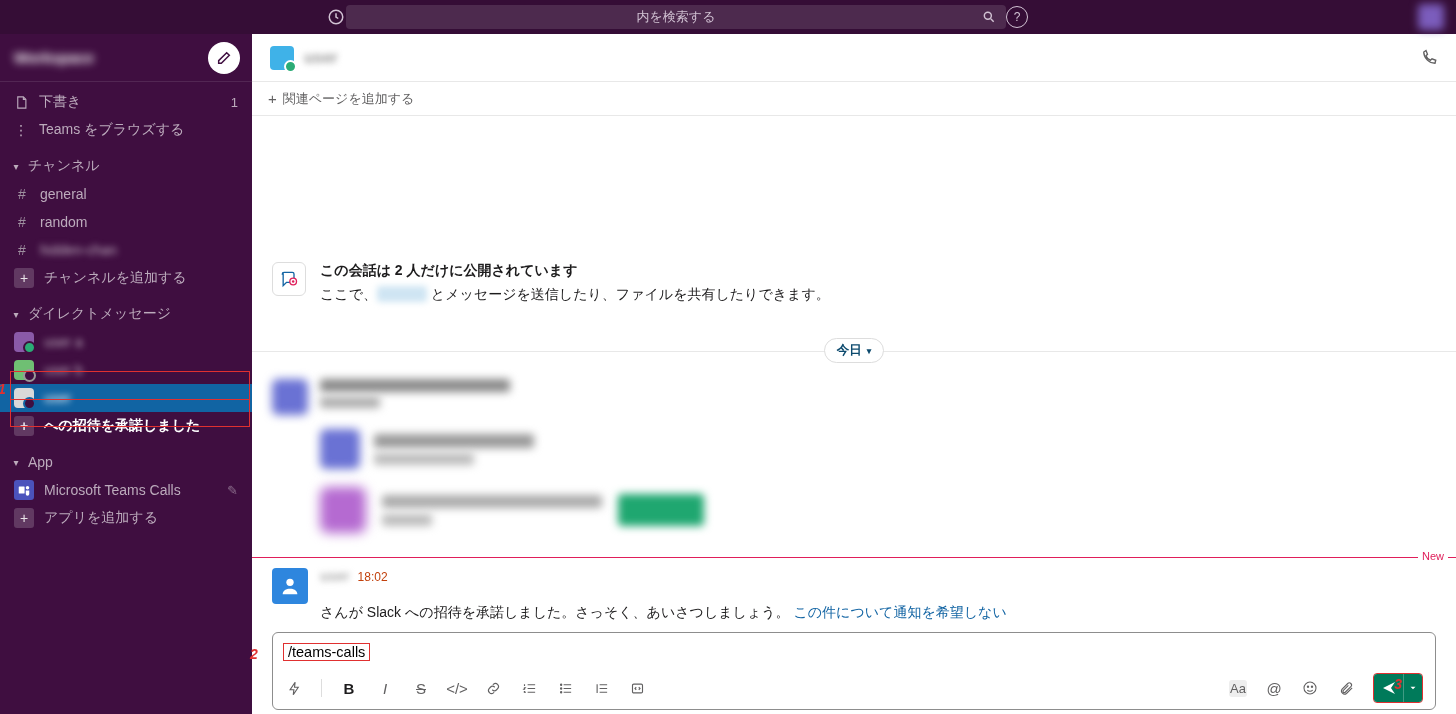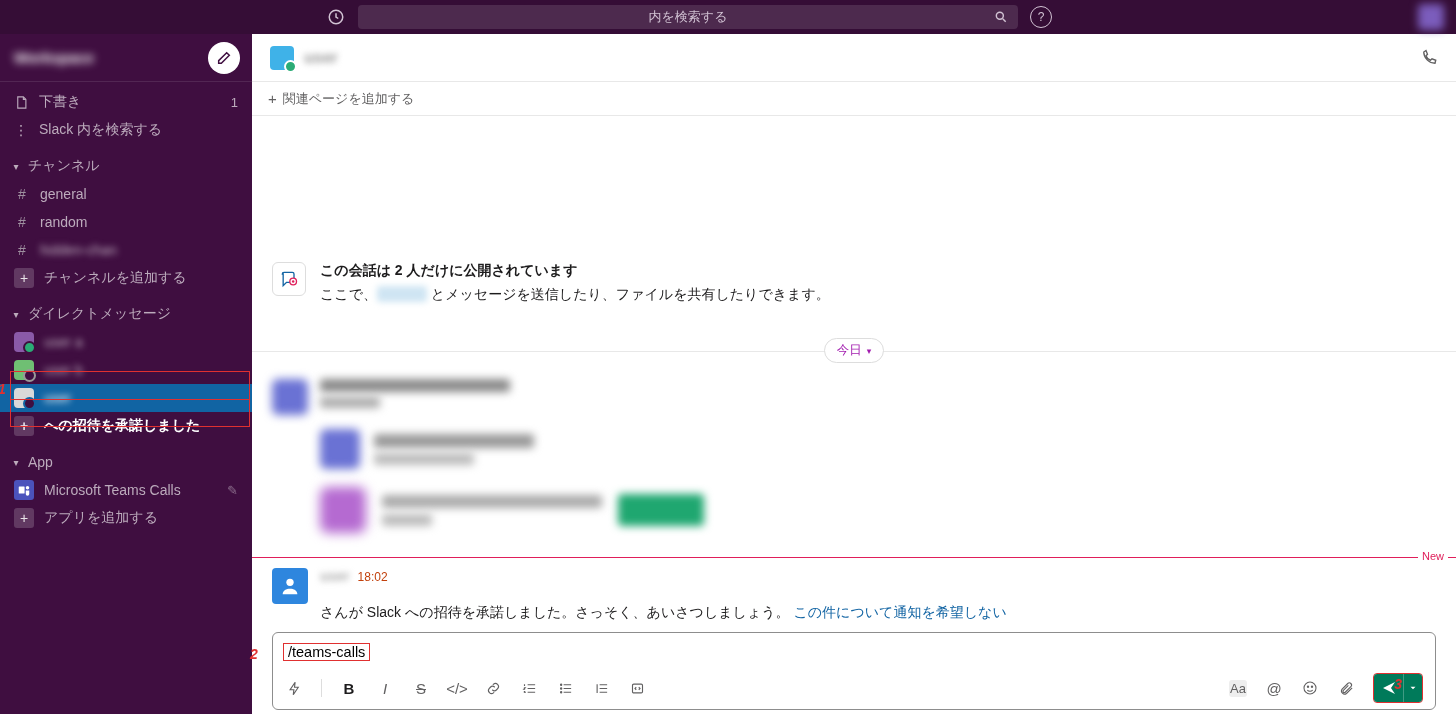--- a/index.html
+++ b/index.html
@@ -1,18 +1,18 @@
 <!DOCTYPE html>
 <html><head>
 <meta charset="utf-8">
 <style>
 * { margin: 0; padding: 0; box-sizing: border-box; font-family: -apple-system, "Helvetica Neue", Arial, sans-serif; }
 html, body { width: 1456px; height: 714px; overflow: hidden; }
 .app { display: flex; flex-direction: column; width: 100%; height: 100%; background: #fff; }
-.topbar { height: 34px; background: #350d36; display: flex; align-items: center; padding: 0 16px; gap: 12px; position: relative; }
+.topbar { height: 34px; background: #350d36; display: flex; align-items: center; padding: 0 16px; gap: 0; position: relative; }
 .topbar .history { color: #d1c2d3; width: 20px; height: 20px; display: flex; align-items: center; justify-content: center; margin-left: 310px; }
 .search { flex: 0 0 660px; height: 24px; background: rgba(255,255,255,0.12); border-radius: 4px; display: flex; align-items: center; justify-content: center; color: #d1c2d3; font-size: 13px; position: relative; }
 .search .mag { position: absolute; right: 10px; }
 .topbar .help { color: #d1c2d3; width: 22px; height: 22px; display: flex; align-items: center; justify-content: center; border: 1.5px solid #d1c2d3; border-radius: 50%; font-size: 12px; }
 .topbar .avatar { position: absolute; right: 12px; top: 4px; width: 26px; height: 26px; border-radius: 4px; background: #7b5dbc; filter: blur(4px); }
 .body { flex: 1; display: flex; min-height: 0; }
 .sidebar { width: 252px; background: #3f0e40; color: #bcabbc; display: flex; flex-direction: column; font-size: 14px; }
 .ws-header { height: 48px; display: flex; align-items: center; padding: 0 14px; border-bottom: 1px solid rgba(255,255,255,0.1); position: relative; }
 .ws-name { color: #fff; font-weight: 700; font-size: 15px; filter: blur(4px); }
 .compose-btn { position: absolute; right: 12px; width: 32px; height: 32px; border-radius: 50%; background: #fff; display: flex; align-items: center; justify-content: center; color: #3f0e40; cursor: pointer; }
@@ -48,21 +48,21 @@
 .messages { flex: 1; overflow-y: auto; display: flex; flex-direction: column; }
 .spacer-top { flex: 1; min-height: 100px; }
 .intro { display: flex; gap: 14px; padding: 6px 20px 24px; align-items: flex-start; }
 .intro-ico { width: 34px; height: 34px; border-radius: 6px; border: 1px solid #ddd; display: flex; align-items: center; justify-content: center; font-size: 17px; background:#fff; }
 .intro-title { font-weight: 700; font-size: 14px; color: #1d1c1d; }
 .intro-body { font-size: 14px; color: #1d1c1d; margin-top: 6px; text-align: center; }
 .intro-body .blur { background: #cfe5f3; color: transparent; filter: blur(3px); border-radius: 3px; padding: 0 18px; }
 
 .date-divider { display: flex; align-items: center; justify-content: center; position: relative; margin: 10px 0 8px; }
 .date-divider::before { content: ''; position: absolute; left: 0; right: 0; top: 50%; height: 1px; background: #e8e8e8; }
-.date-pill { position: relative; background: #fff; border: 1px solid #ddd; border-radius: 14px; padding: 3px 12px; font-size: 12.5px; font-weight: 400; color: #a21caf; display: flex; align-items: center; gap: 5px; cursor: pointer; }
+.date-pill { position: relative; background: #fff; border: 1px solid #ddd; border-radius: 14px; padding: 3px 12px; font-size: 12.5px; font-weight: 700; color: #0c4a6e; display: flex; align-items: center; gap: 5px; cursor: pointer; }
 
 .msg-block { padding: 8px 20px 14px; }
 .msg-blur-row { display: flex; gap: 12px; align-items: flex-start; }
 .blur-av { width: 36px; height: 36px; border-radius: 6px; background: #6a72d4; filter: blur(5px); flex-shrink: 0; }
 .blur-lines .l1 { width: 190px; height: 13px; background: #888; border-radius: 3px; filter: blur(4px); margin-bottom: 5px; }
 .blur-lines .l2 { width: 60px; height: 11px; background: #aaa; border-radius: 3px; filter: blur(4px); }
 .attach-card { margin-left: 48px; margin-top: 14px; display: flex; gap: 14px; align-items: center; }
 .attach-card .av2 { width: 40px; height: 40px; border-radius: 6px; background: #6a72d4; filter: blur(5px); }
 .attach-card .txt .t1 { width: 160px; height: 14px; background: #999; border-radius: 3px; filter: blur(4px); margin-bottom: 5px; }
 .attach-card .txt .t2 { width: 100px; height: 12px; background: #bbb; border-radius: 3px; filter: blur(4px); }
@@ -138,21 +138,21 @@
               <svg width="15" height="15" viewBox="0 0 24 24" fill="none" stroke="currentColor" stroke-width="1.8">
                 <path d="M6 3h9l4 4v14H6z"></path>
                 <path d="M15 3v4h4"></path>
               </svg>
             </span>
           <span class="label">下書き</span>
           <span class="count">1</span>
         </div>
         <div class="sb-item">
           <span style="letter-spacing:1px">⋮</span>
-          <span class="label">Slack 内を検索する</span>
+          <span class="label">Teams をブラウズする</span>
         </div>
 
         <div class="sb-section-head">
           <span class="caret">▾</span>
           <span>チャンネル</span>
         </div>
         <div class="sb-item">
           <span class="hash">#</span>
           <span class="label">general</span>
         </div>

